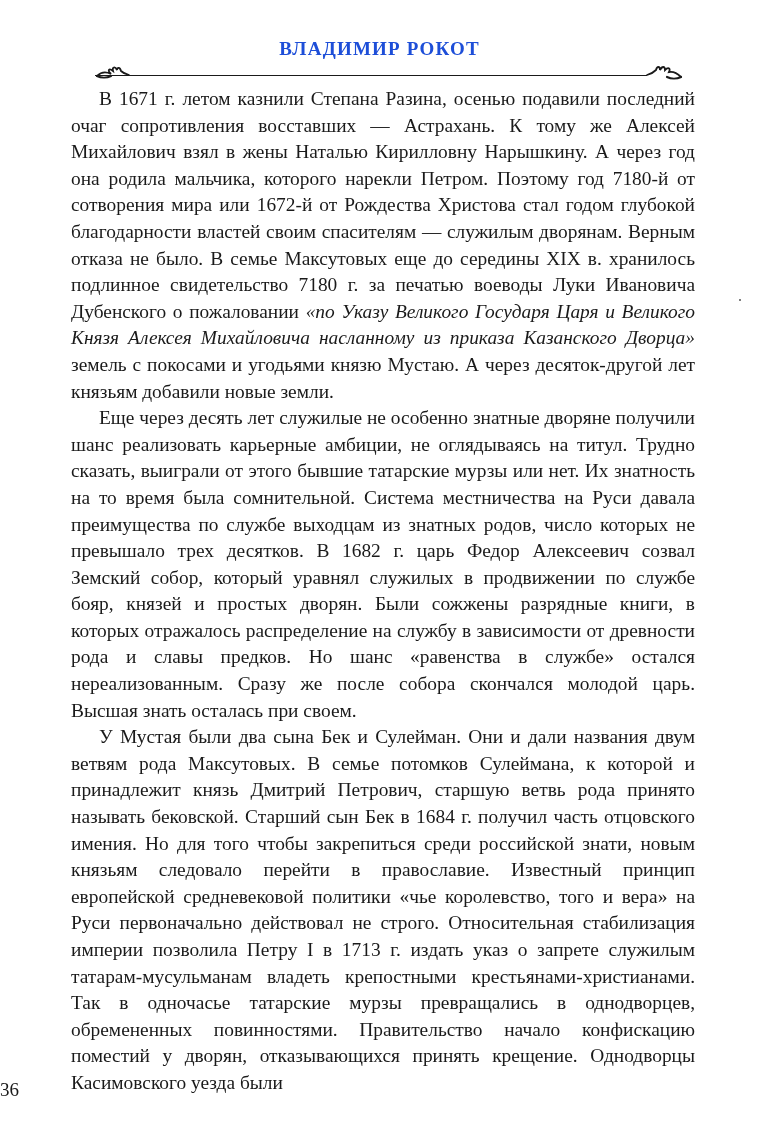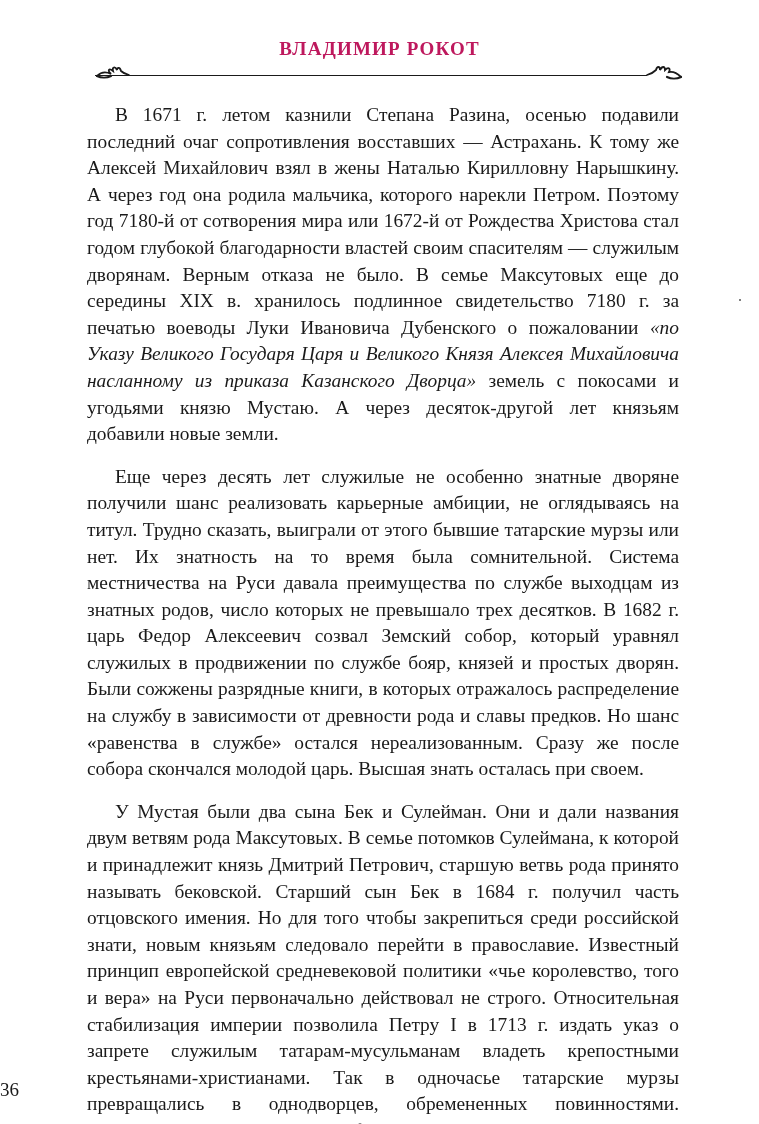--- a/index.html
+++ b/index.html
@@ -17,21 +17,21 @@
     }
     .running-head {
       position: absolute;
       left: 0;
       top: 38px;
       width: 759px;
       text-align: center;
       font-size: 19px;
       font-weight: bold;
       letter-spacing: 1.2px;
-      color: #be185d;
+      color: #1d4ed8;
     }
     .head-rule {
       position: absolute;
       left: 95px;
       top: 75px;
       width: 552px;
       height: 0;
       border-top: 1.6px solid #1a1a1a;
     }
     .ornament {
@@ -46,21 +46,21 @@
       position: absolute;
       left: 71px;
       top: 86px;
       width: 624px;
       font-size: 19.4px;
       line-height: 26.6px;
       text-align: justify;
       hyphens: manual;
     }
     .text-block p {
-      margin: 16px;
+      margin: 0;
       text-indent: 28px;
     }
     .text-block em {
       font-style: italic;
     }
     .page-number {
       position: absolute;
       left: 0;
       top: 1079px;
       width: 759px;

